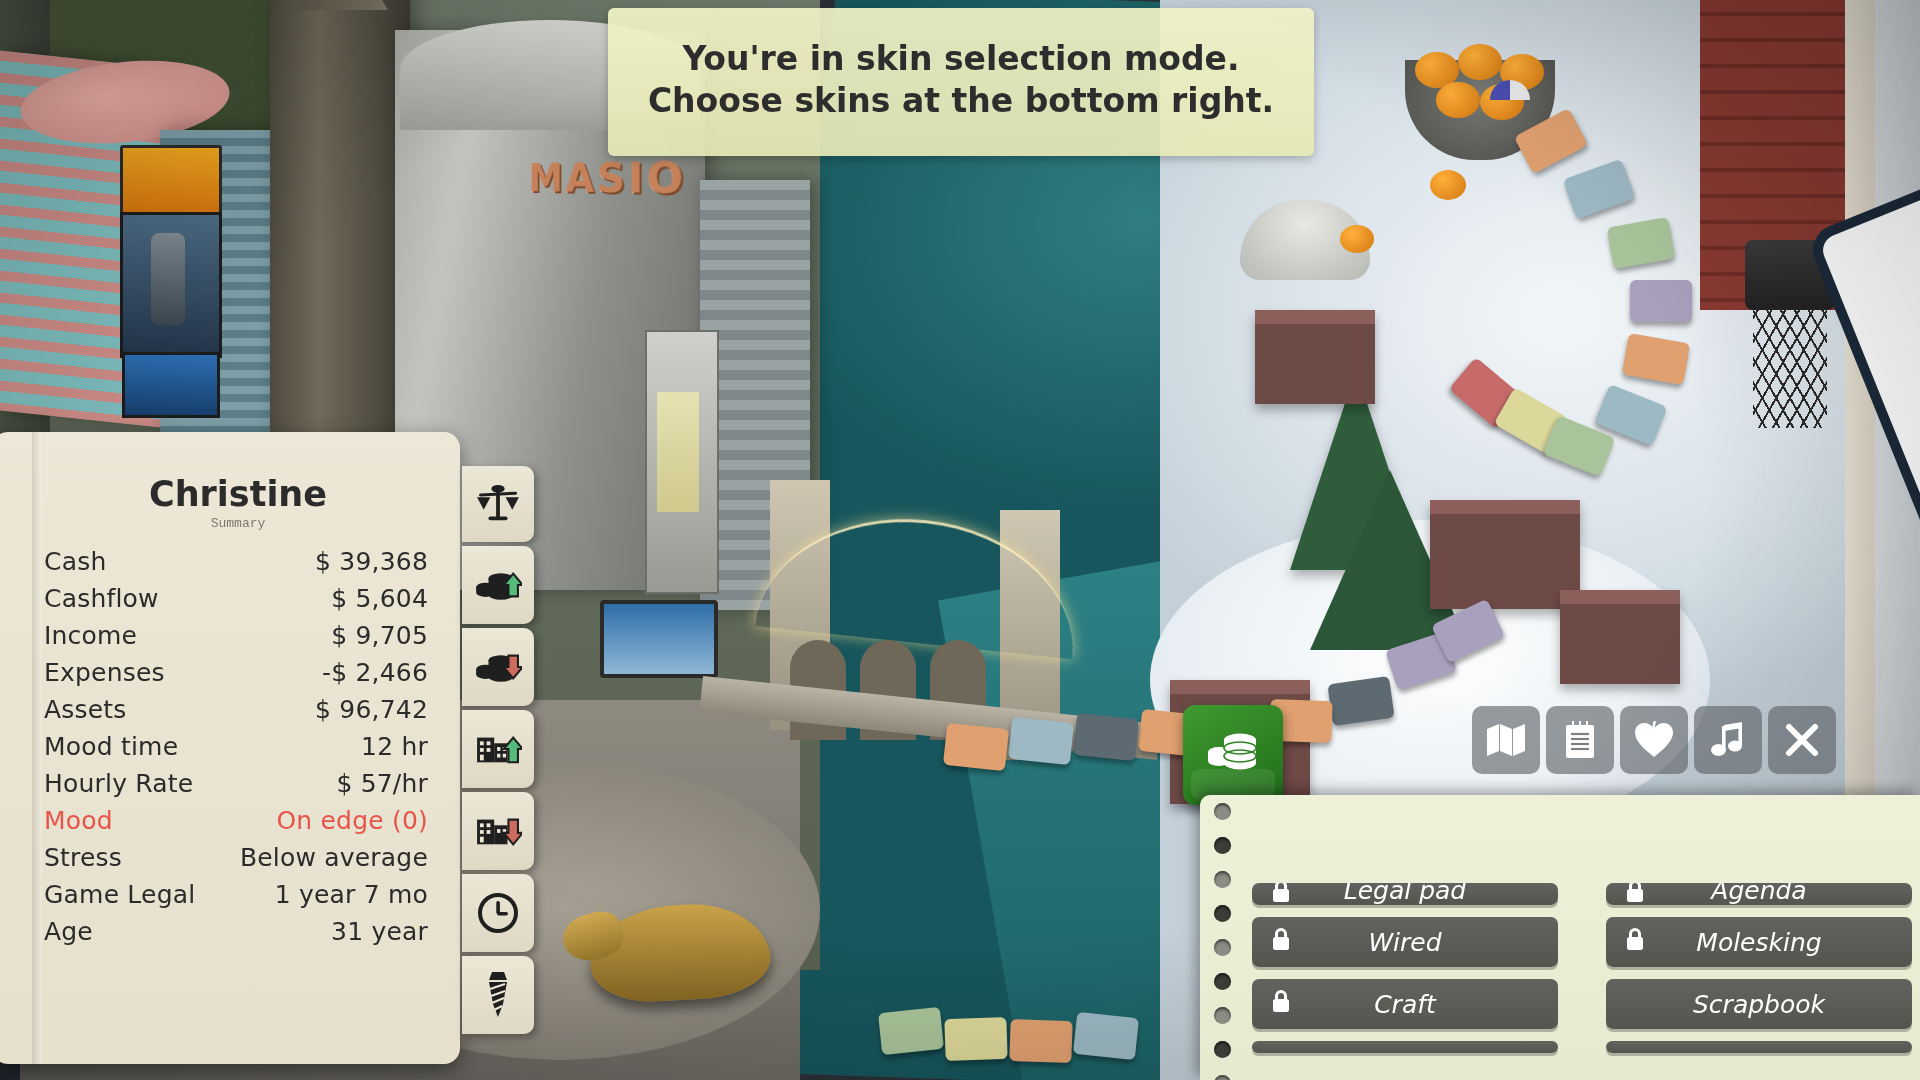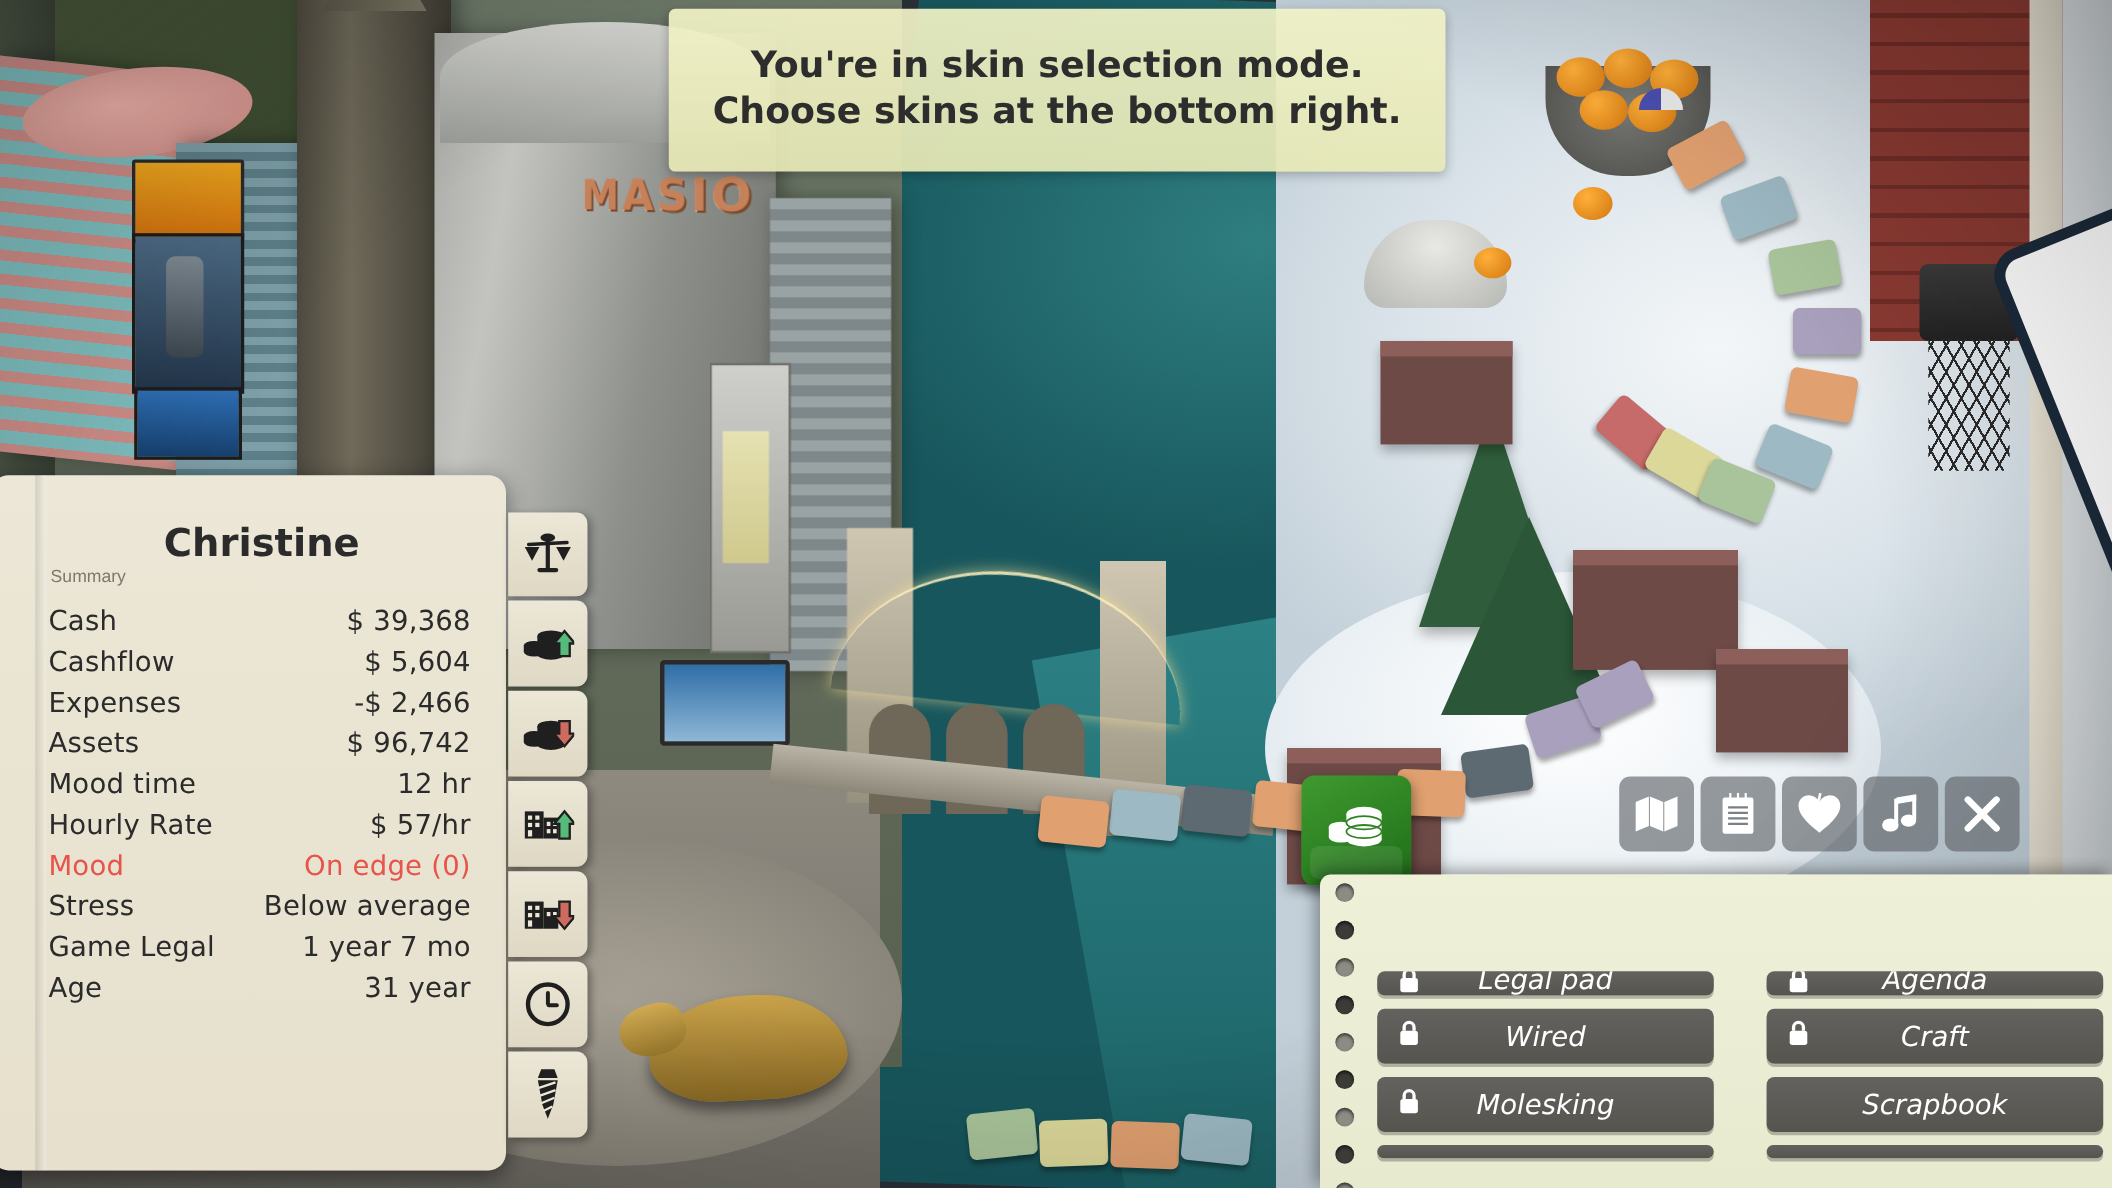--- a/index.html
+++ b/index.html
@@ -304,22 +304,22 @@
     content:"";position:absolute;left:40px;top:0;width:10px;height:100%;
     background:linear-gradient(90deg,rgba(0,0,0,.10),rgba(255,255,255,.25));
   }
   .sum-title{
     text-align:center;
     font-family:"DejaVu Sans", sans-serif;
     font-weight:700;font-size:35px;color:#2b2b2b;
     margin:16px 0 2px 10px;
   }
   .sum-sub{
-    font-size:16px;color:#7d796e;margin:0 0 12px 10px;
-    font-family:Liberation Sans, sans-serif;
+    text-align:center;font-size:13px;color:#7d796e;margin:0 0 12px 10px;
+    font-family:Liberation Mono, monospace;
   }
   .sum-row{
     display:flex;justify-content:space-between;align-items:baseline;
     font-family:"DejaVu Sans", sans-serif;
     font-size:25px;color:#2b2b2b;
     padding:4px 2px 4px 8px;
     letter-spacing:.2px;
     text-align:right;
   }
   .sum-row .k{font-weight:400;}
@@ -505,20 +505,24 @@
   <div id="sum-rows">
       <div class="sum-row">
         <span class="k">Cash</span>
         <span class="v">$ 39,368</span>
       </div>
       <div class="sum-row">
         <span class="k">Cashflow</span>
         <span class="v">$ 5,604</span>
       </div>
       <div class="sum-row">
+        <span class="k">Income</span>
+        <span class="v">$ 9,705</span>
+      </div>
+      <div class="sum-row">
         <span class="k">Expenses</span>
         <span class="v">-$ 2,466</span>
       </div>
       <div class="sum-row">
         <span class="k">Assets</span>
         <span class="v">$ 96,742</span>
       </div>
       <div class="sum-row">
         <span class="k">Mood time</span>
         <span class="v">12 hr</span>
@@ -764,28 +768,28 @@
             <path d="M5 11 V8 a6 6 0 0 1 12 0 v3 h-3 V8 a3 3 0 0 0 -6 0 v3 Z"></path>
             <rect x="3" y="11" width="16" height="13" rx="2.5"></rect>
           </svg></span>
         <span>Wired</span>
       </div>
       <div class="skinbtn">
         <span class="lock"><svg width="22" height="26" viewBox="0 0 22 26" fill="#ffffff">
             <path d="M5 11 V8 a6 6 0 0 1 12 0 v3 h-3 V8 a3 3 0 0 0 -6 0 v3 Z"></path>
             <rect x="3" y="11" width="16" height="13" rx="2.5"></rect>
           </svg></span>
-        <span>Craft</span>
+        <span>Molesking</span>
       </div>
       <div class="skinbtn">
         <span class="lock"><svg width="22" height="26" viewBox="0 0 22 26" fill="#ffffff">
             <path d="M5 11 V8 a6 6 0 0 1 12 0 v3 h-3 V8 a3 3 0 0 0 -6 0 v3 Z"></path>
             <rect x="3" y="11" width="16" height="13" rx="2.5"></rect>
           </svg></span>
-        <span>Molesking</span>
+        <span>Craft</span>
       </div>
       <div class="skinbtn">
         <span>Scrapbook</span>
       </div>
       <div class="skinbtn stub"></div>
       <div class="skinbtn stub"></div>
     </div>
 </div>
 
 </body></html>

